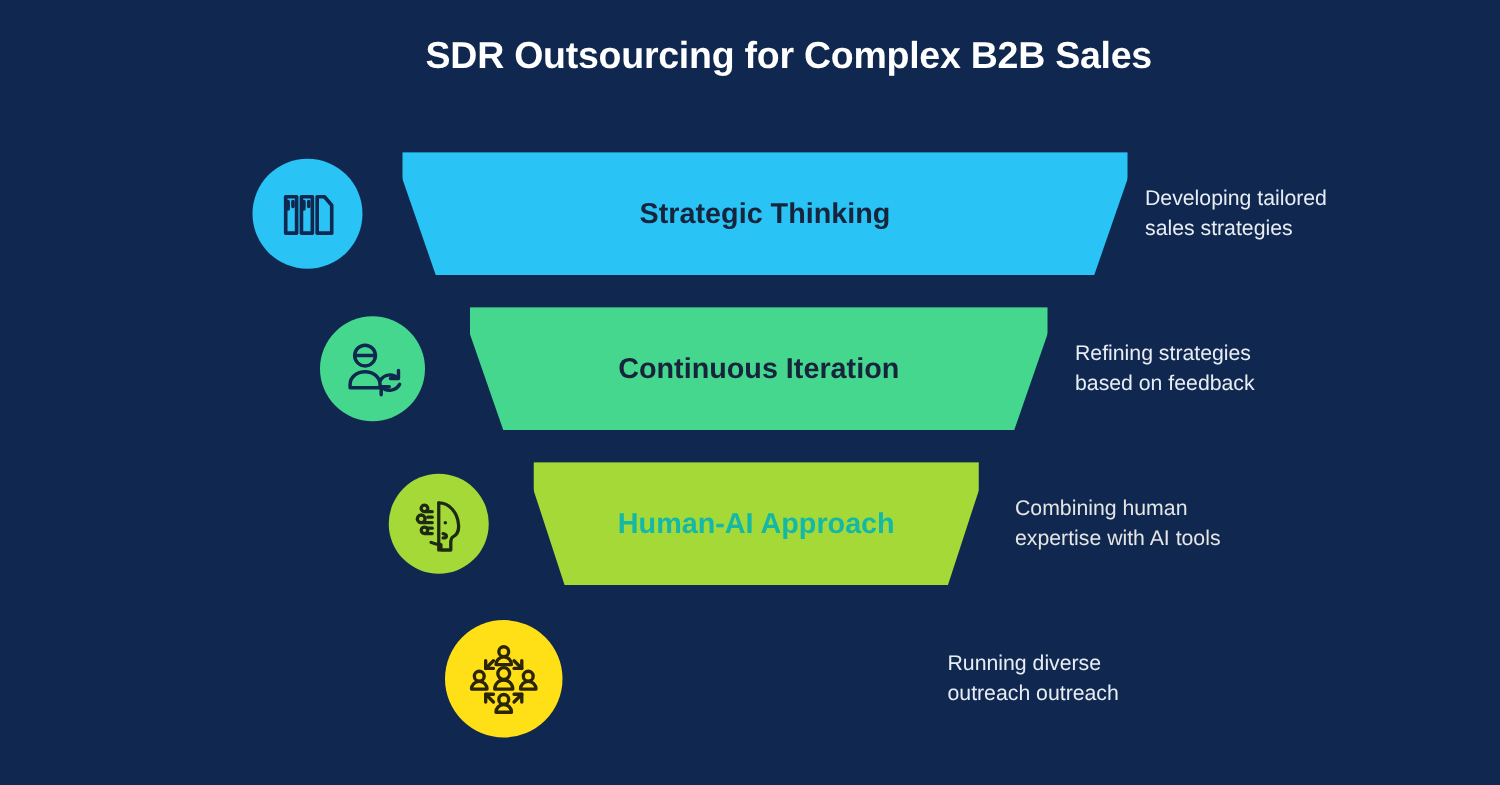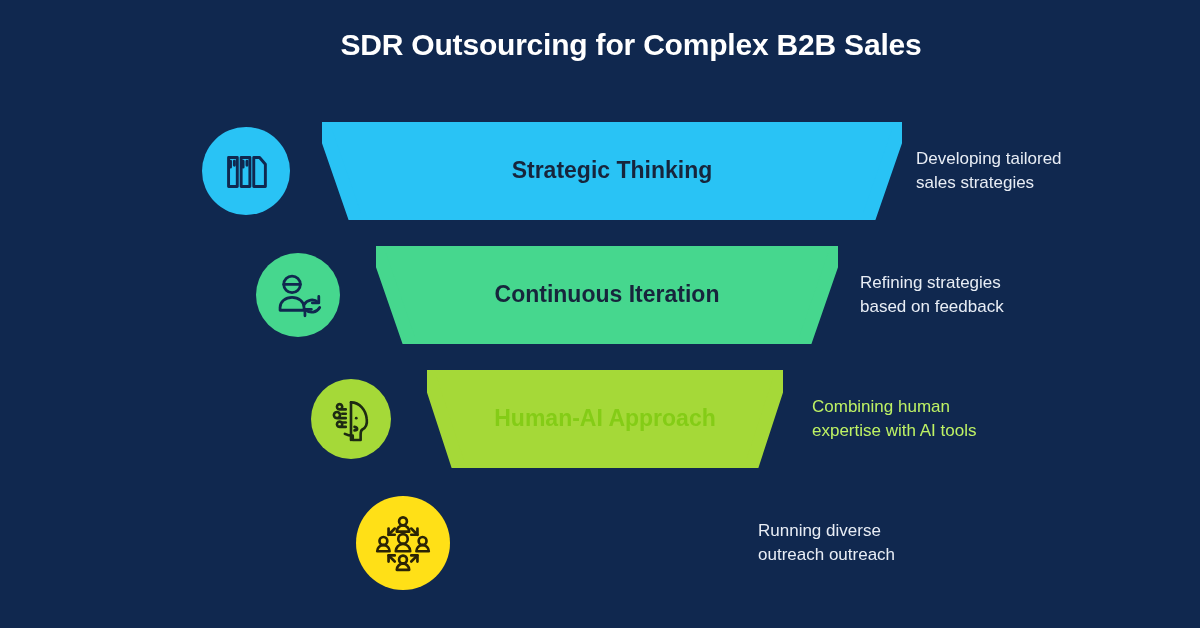--- a/index.html
+++ b/index.html
@@ -178,23 +178,23 @@
             <path d="M26 41 h-7 M19 41 a3 3 0 1 0 -0.1 0"></path>
             <path d="M26 26 h-4"></path>
             <path d="M26 36 h-4"></path>
           </g>
         </svg>
       </div>
       <div class="stage" style="left: 427px; width: 356px;">
         <svg class="stage-shape" viewBox="0 0 100 100" preserveAspectRatio="none">
           <polygon points="0,0 100,0 91.01123595505618,100 8.98876404494382,100" fill="#a5d938" stroke="#a5d938" stroke-width="14" stroke-linejoin="round" vector-effect="non-scaling-stroke"></polygon>
         </svg>
-        <div class="stage-label" style="color: #84cc16; white-space: pre-line;">Human-AI Approach</div>
-      </div>
-      <div class="desc" style="left: 812px; color: #bef264;">Combining human
+        <div class="stage-label" style="color: #14b8a6; white-space: pre-line;">Human-AI Approach</div>
+      </div>
+      <div class="desc" style="left: 812px; color: #e5e5e5;">Combining human
 expertise with AI tools</div>
     </div>
 
     <div class="funnel-row row-3">
       <div class="icon-badge" style="left: 356px; width: 94px; height: 94px; background: rgb(255, 224, 23);">
         <svg viewBox="0 0 64 64" style="width: 66px; height: 66px;">
           <g fill="none" stroke="#2b2405" stroke-width="2.6" stroke-linejoin="round" stroke-linecap="round">
 
             <circle cx="32" cy="28" r="4.6"></circle>
             <path d="M25 40 a7 7 0 0 1 14 0 z"></path>

